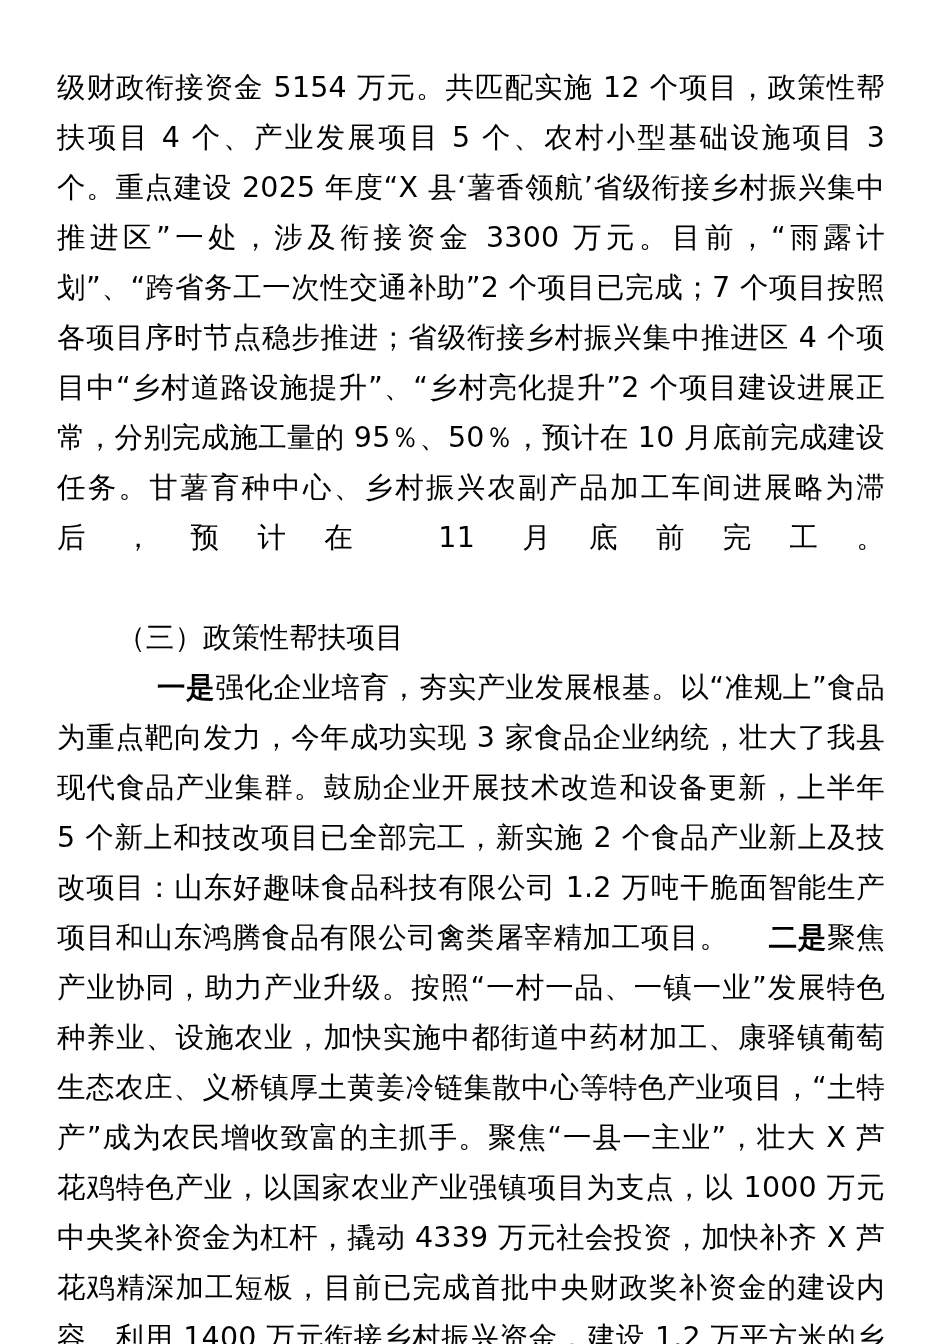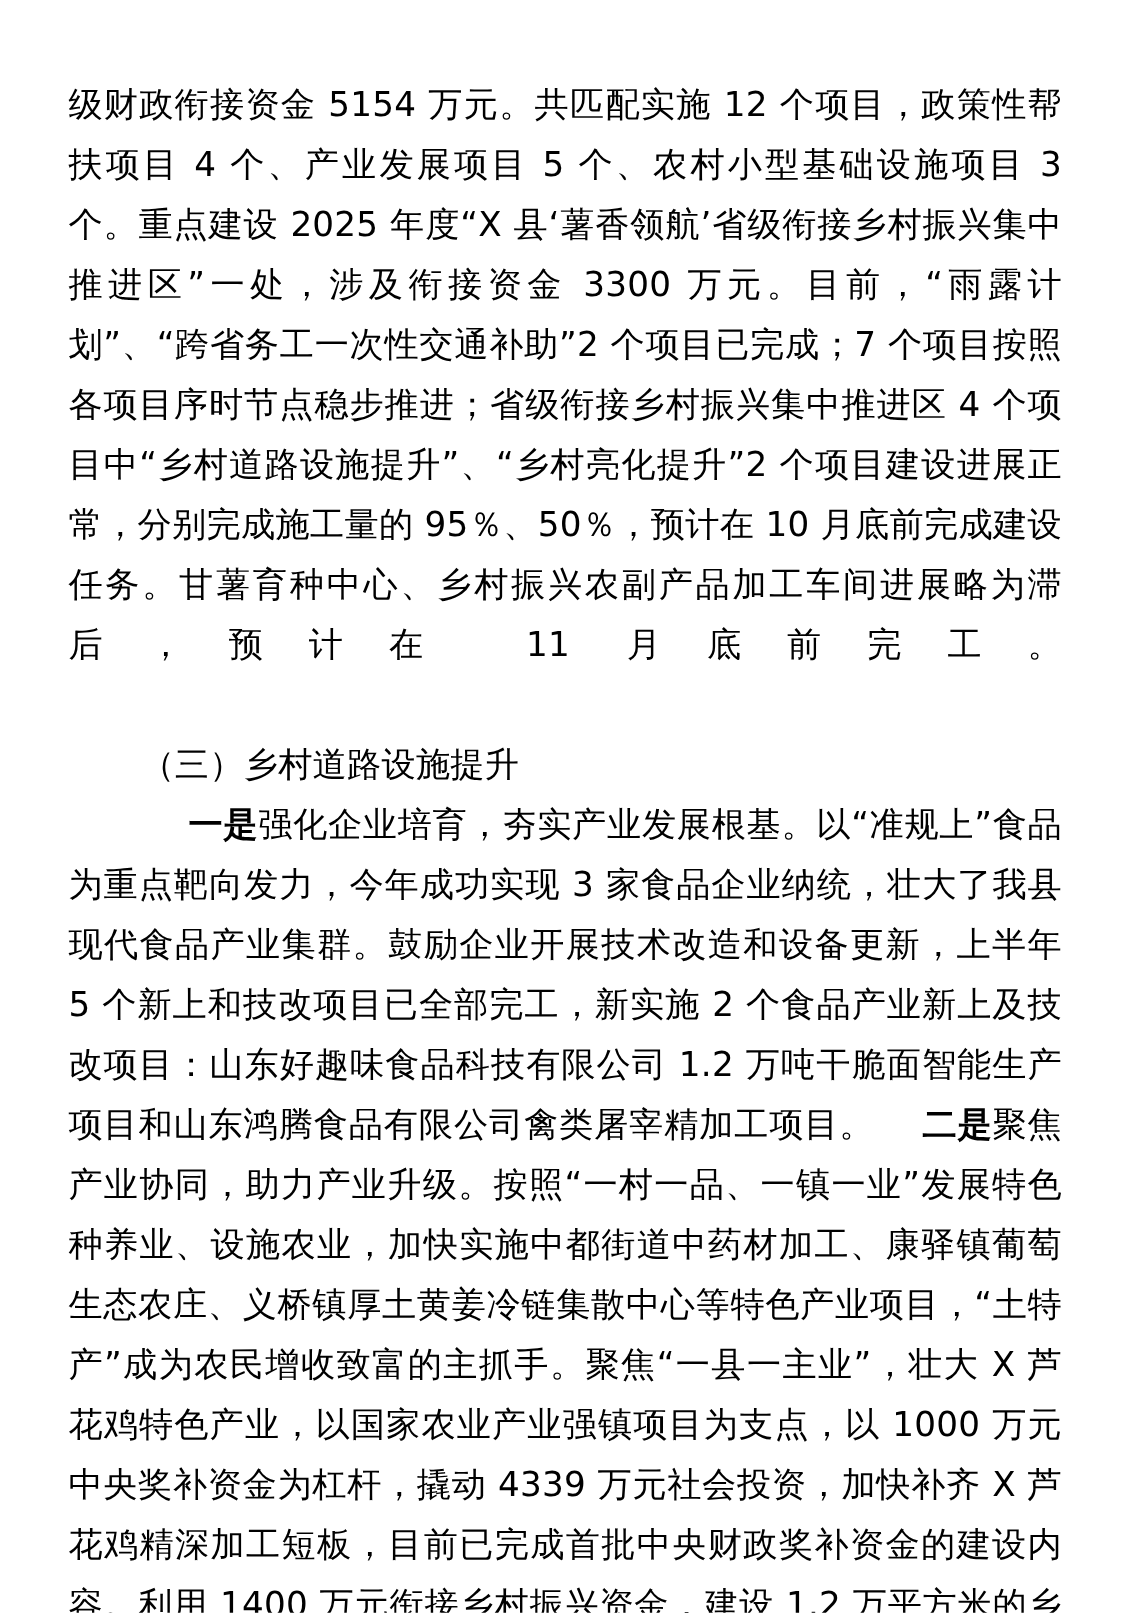--- a/index.html
+++ b/index.html
@@ -63,19 +63,19 @@
 <body>
 
 <div class="page">
   <div class="doc-body">
 
     <p class="para">
       <span>级财政衔接资金 5154 万元。共匹配实施 12 个项目，政策性帮扶项目 4 个、产业发展项目 5 个、农村小型基础设施项目 3 个。重点建设 2025 年度“X 县‘薯香领航’省级衔接乡村振兴集中推进区”一处，涉及衔接资金 3300 万元。目前，“雨露计划”、“跨省务工一次性交通补助”2 个项目已完成；7 个项目按照各项目序时节点稳步推进；省级衔接乡村振兴集中推进区 4 个项目中“乡村道路设施提升”、“乡村亮化提升”2 个项目建设进展正常，分别完成施工量的 95％、50％，预计在 10 月底前完成建设任务。甘薯育种中心、乡村振兴农副产品加工车间进展略为滞后，预计在 11 月底前完工。</span>
     </p>
 
     <p class="para indent last-line-natural">
-      <span>（三）乡村道路设施提升</span>
+      <span>（三）政策性帮扶项目</span>
     </p>
 
     <p class="para indent"><b class="em">一是</b><span>强化企业培育，夯实产业发展根基。以“准规上”食品为重点靶向发力，今年成功实现 3 家食品企业纳统，壮大了我县现代食品产业集群。鼓励企业开展技术改造和设备更新，上半年 5 个新上和技改项目已全部完工，新实施 2 个食品产业新上及技改项目：山东好趣味食品科技有限公司 1.2 万吨干脆面智能生产项目和山东鸿腾食品有限公司禽类屠宰精加工项目。</span><b class="em">二是</b><span>聚焦产业协同，助力产业升级。按照“一村一品、一镇一业”发展特色种养业、设施农业，加快实施中都街道中药材加工、康驿镇葡萄生态农庄、义桥镇厚土黄姜冷链集散中心等特色产业项目，“土特产”成为农民增收致富的主抓手。聚焦“一县一主业”，壮大 X 芦花鸡特色产业，以国家农业产业强镇项目为支点，以 1000 万元中央奖补资金为杠杆，撬动 4339 万元社会投资，加快补齐 X 芦花鸡精深加工短板，目前已完成首批中央财政奖补资金的建设内容。利用 1400 万元衔接乡村振兴资金，建设 1.2 万平方米的乡村振兴农副产品加工车间，该项目已经开工；向市乡村振兴指挥部争取 41 亩建设用地指标，支持食品产业重点项目建设。</span></p>
 
   </div>
 </div>
 
 </body></html>

